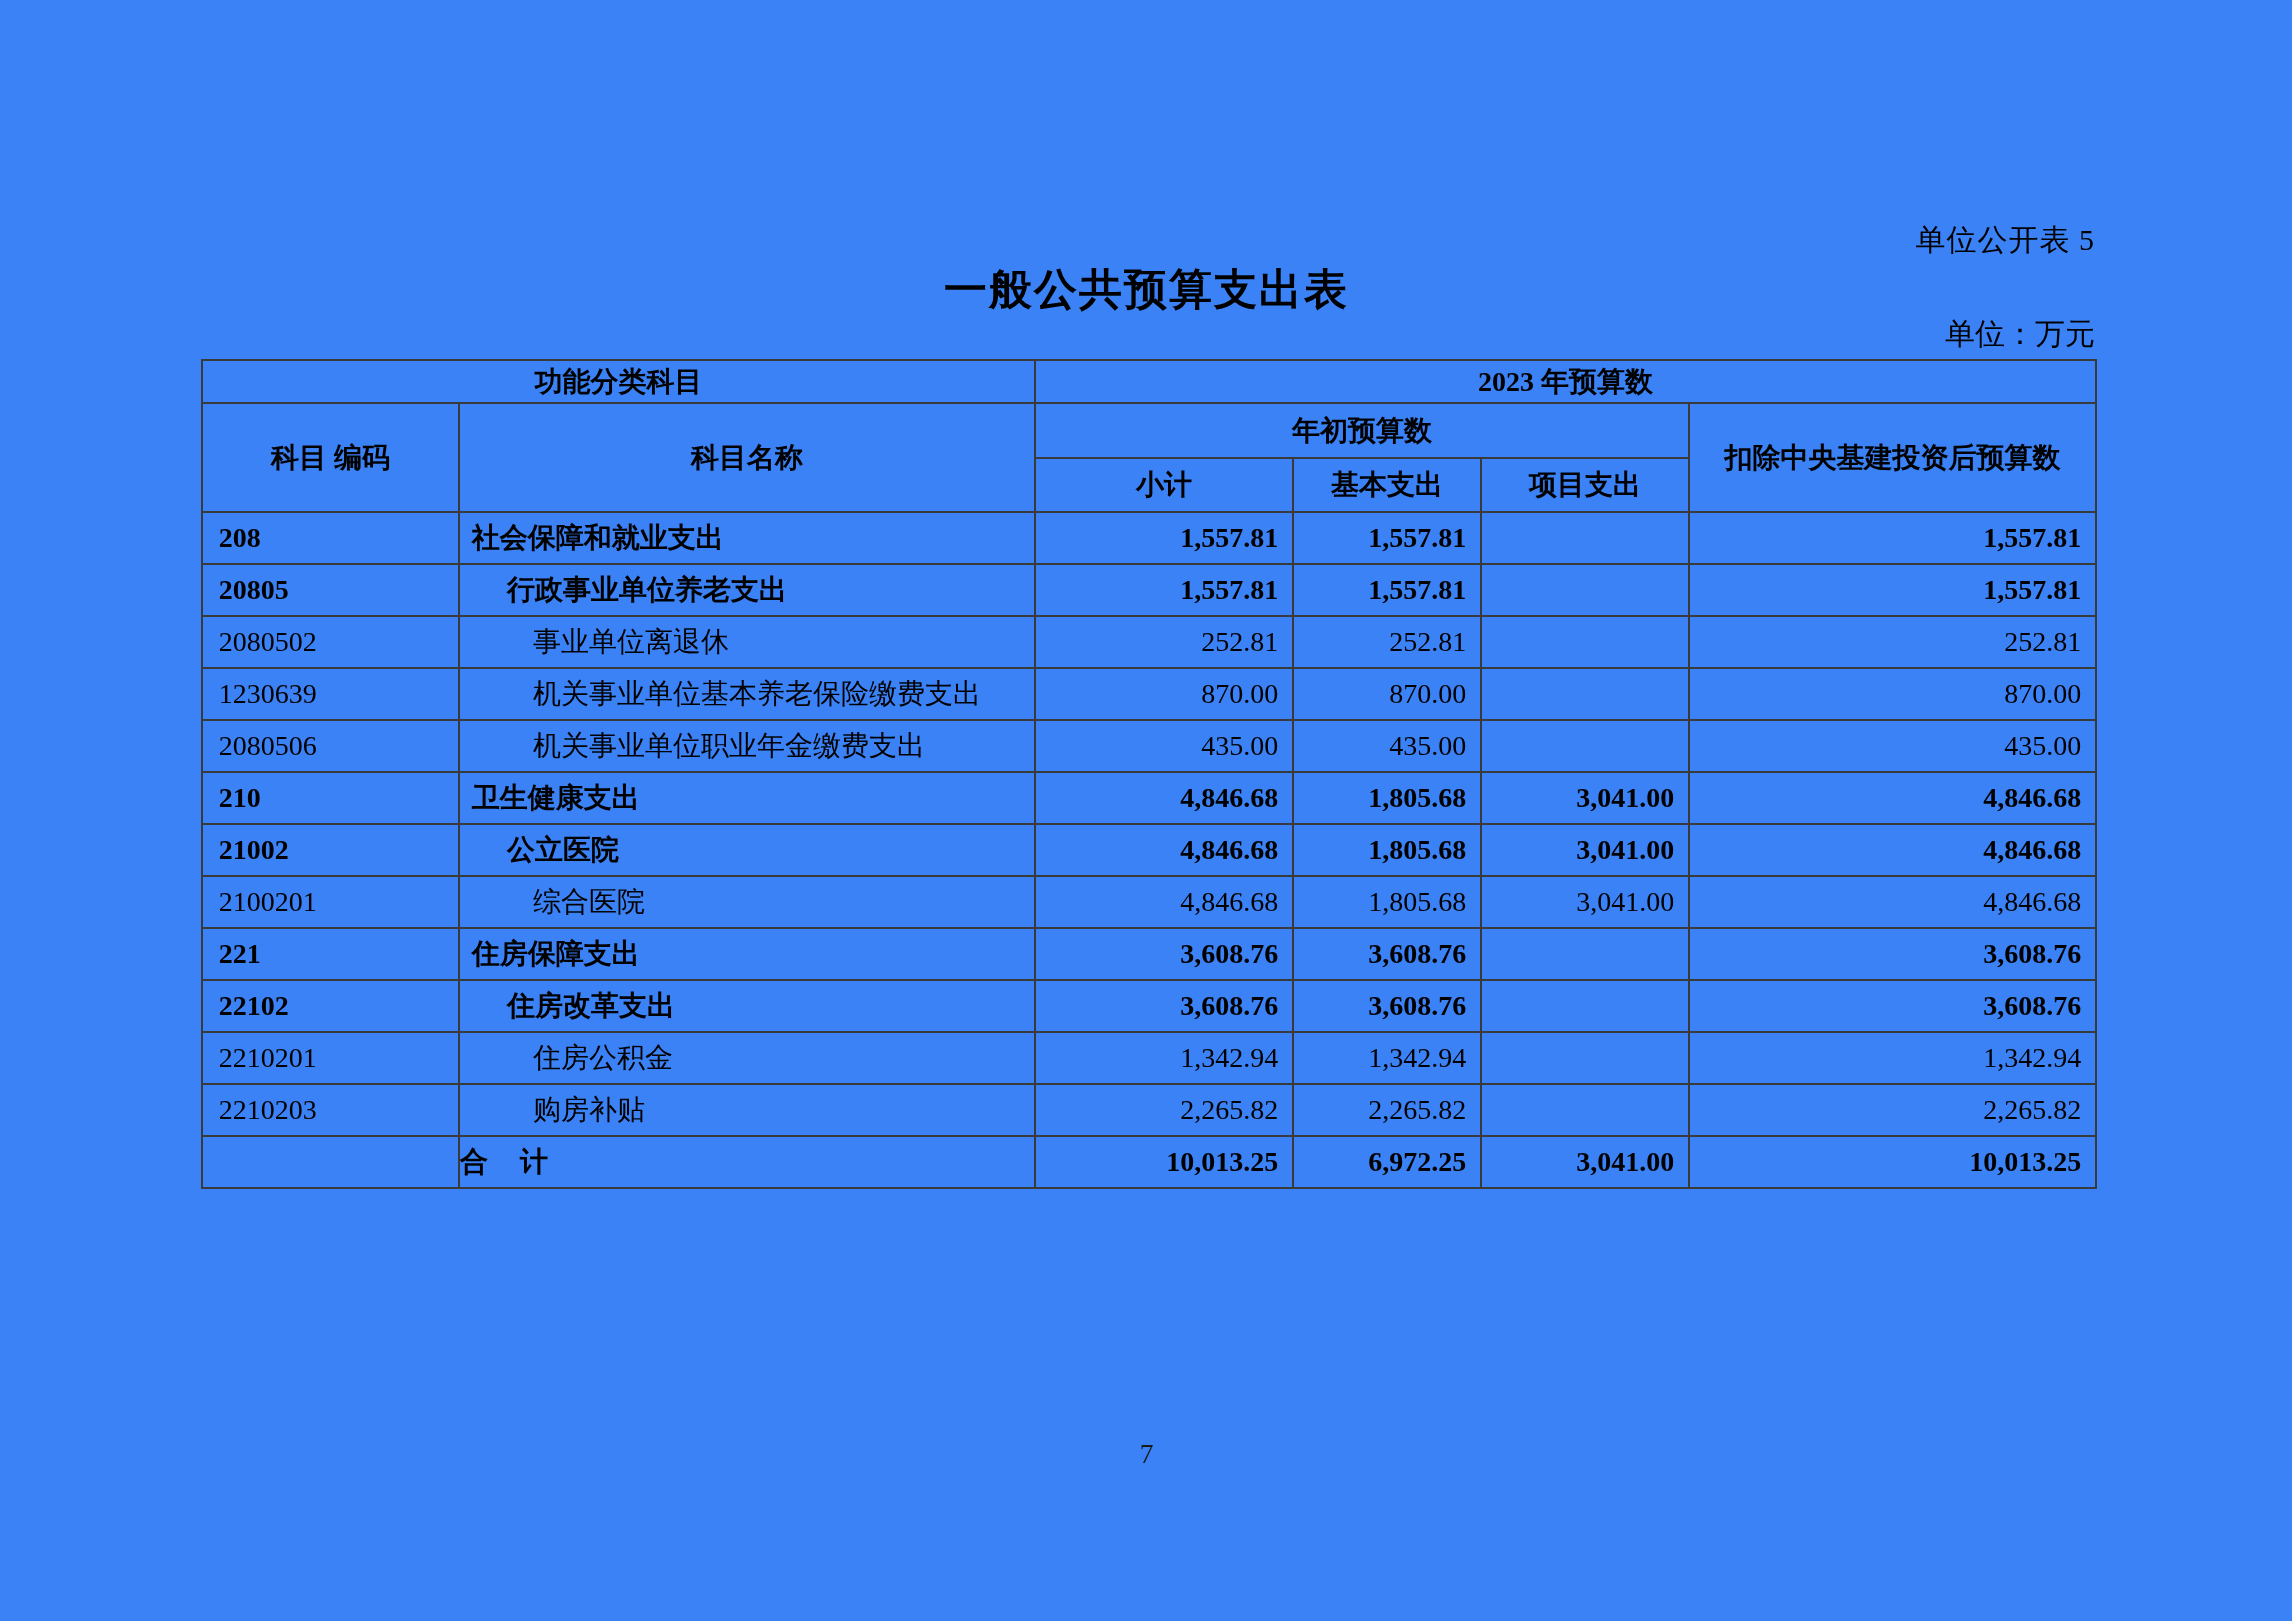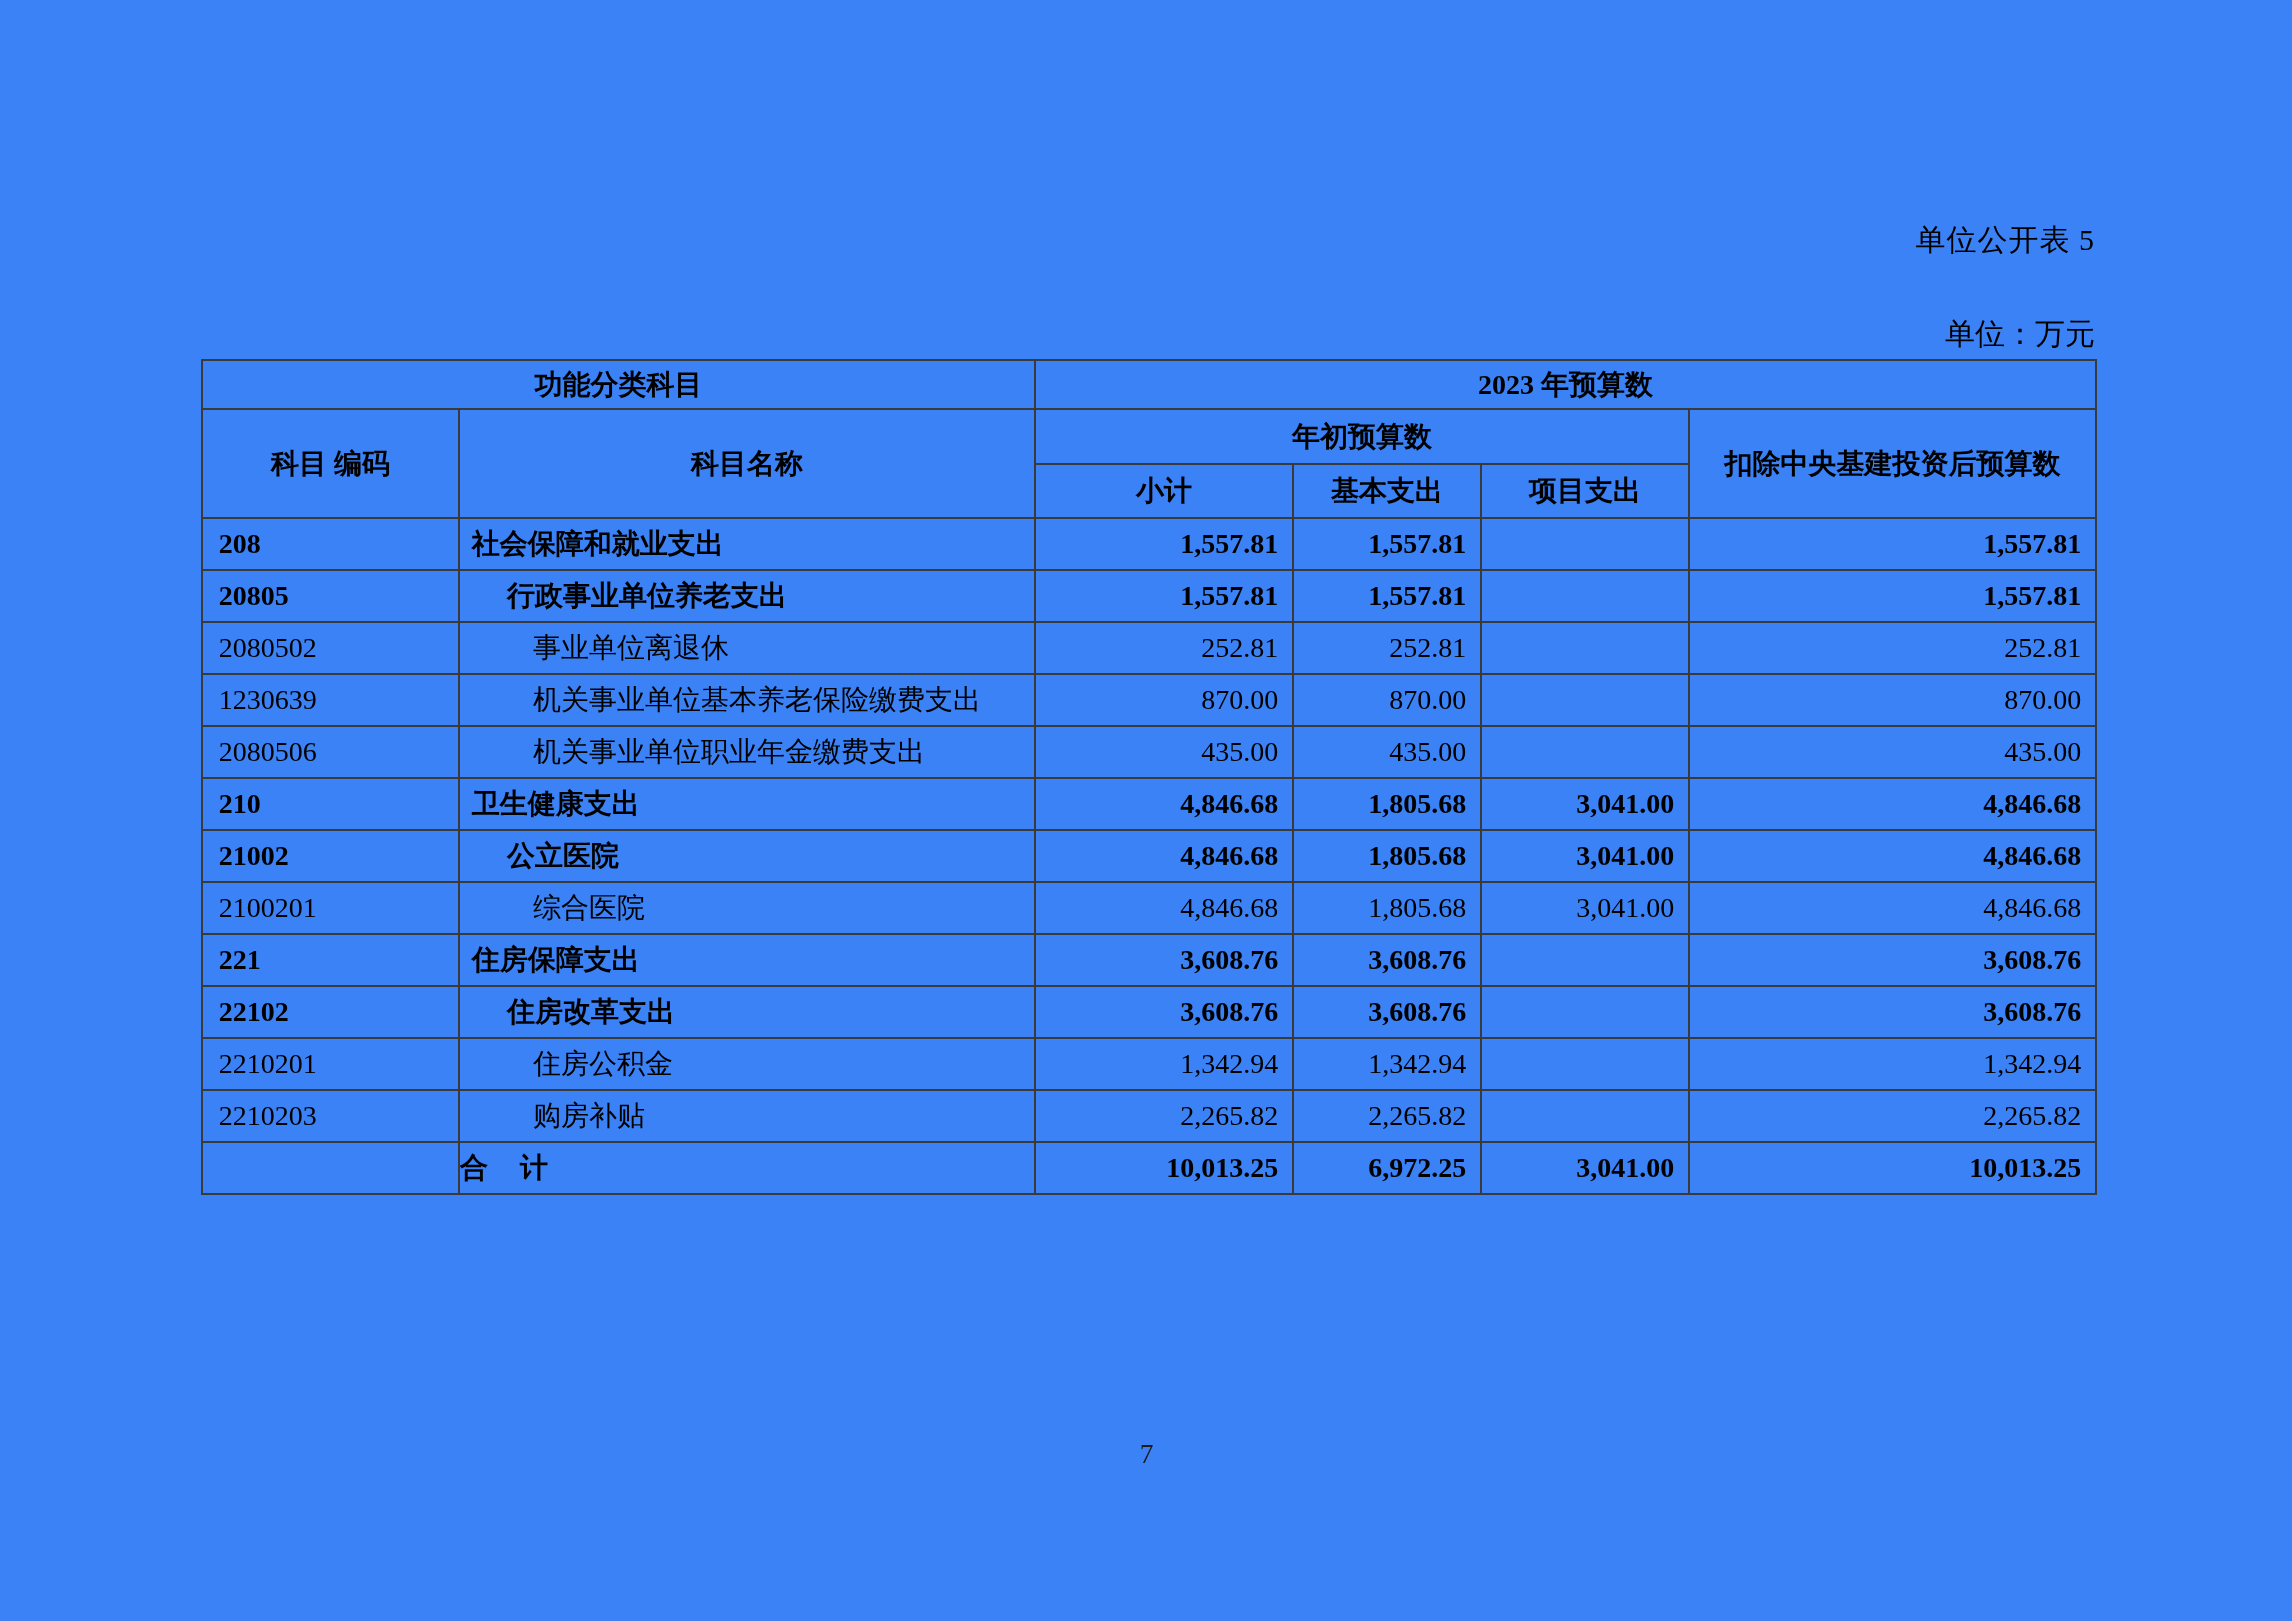--- a/index.html
+++ b/index.html
@@ -55,21 +55,21 @@
     border: 2px solid #3a3a3a;
     font-size: 28px;
     vertical-align: middle;
     overflow: hidden;
     white-space: nowrap;
   }
   table.budget-table th {
     font-weight: bold;
     text-align: center;
   }
-  tr.hrow-1 th { height: 49px; }
+  tr.hrow-1 th { height: 43px; }
   tr.hrow-2 th { height: 55px; }
   tr.hrow-3 th { height: 54px; }
   th.code-head { white-space: pre-line; line-height: 1.35; }
   tbody tr { height: 52px; }
   td.code {
     text-align: left;
     padding-left: 15.7px;
   }
   td.name { text-align: left; }
   tr.lvl1 td.name { padding-left: 11.8px; }
@@ -91,20 +91,21 @@
     color: #1a1a1a;
   }
 </style>
 </head>
 <body>
 
 <div class="page">
 
   <div class="doc-label">单位公开表 5</div>
 
+  <div class="title">一般公共预算支出表</div>
 
   <div class="unit-label">单位：万元</div>
 
   <table class="budget-table">
     <colgroup>
       <col style="width:257px">
       <col style="width:576px">
       <col style="width:258px">
       <col style="width:188px">
       <col style="width:208px">

